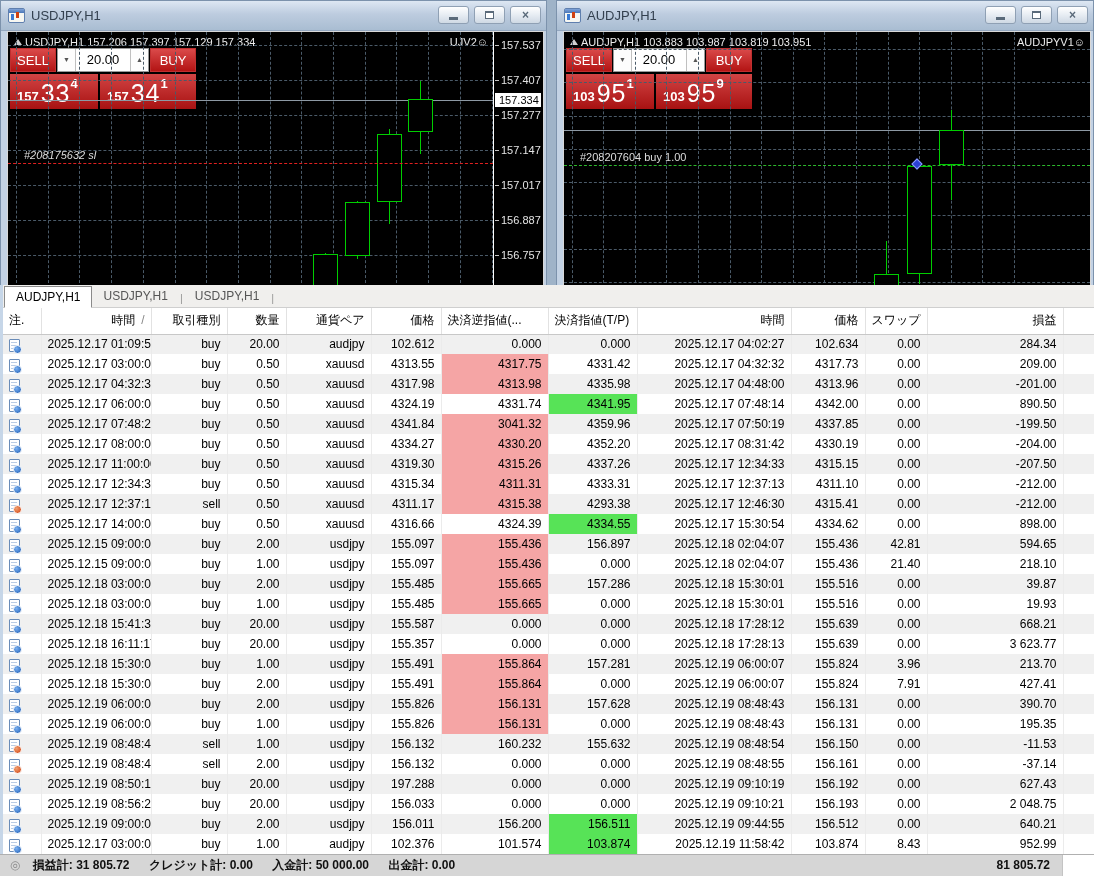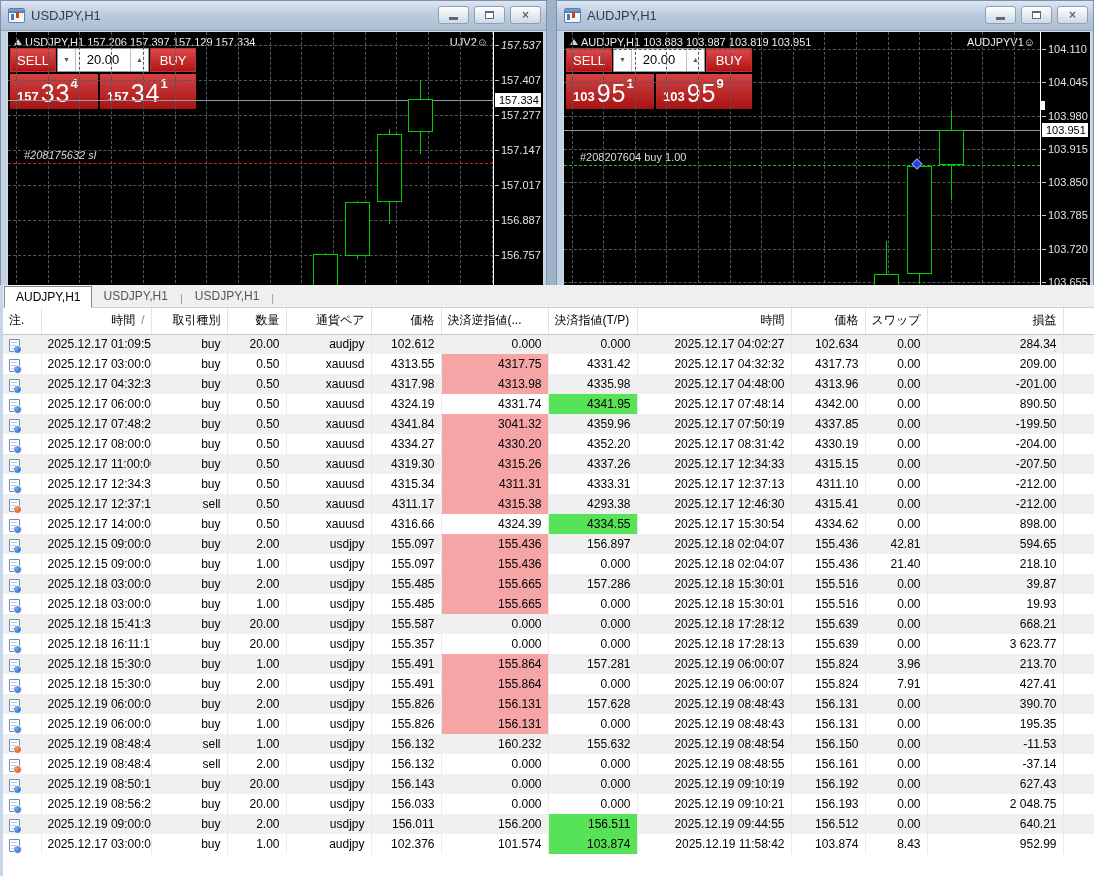--- a/index.html
+++ b/index.html
@@ -164,21 +164,21 @@
           <div class="wick" style="left: 349px; top: 169px; height: 58px;"></div>
           <div class="cbody" style="left: 337px; top: 170px; width: 25px; height: 54px;"></div>
           <div class="wick" style="left: 381px; top: 97px; height: 95px;"></div>
           <div class="cbody" style="left: 369px; top: 102px; width: 25px; height: 68px;"></div>
           <div class="wick" style="left: 412px; top: 49px; height: 73px;"></div>
           <div class="cbody" style="left: 400px; top: 67px; width: 25px; height: 33px;"></div>
           <div class="oline" style="top: 131px; border-top-color: rgb(224, 32, 32);"></div>
           <div class="olabel" style="top: 117px; font-style: italic;">#208175632 sl</div>
         </div>
       <div class="scale" id="scale0">
-          <div class="slabel" style="top: 7px; font-style: italic;">157.537</div>
+          <div class="slabel" style="top: 7px;">157.537</div>
           <div class="slabel" style="top: 42px;">157.407</div>
           <div class="slabel" style="top: 77px;">157.277</div>
           <div class="slabel" style="top: 112px;">157.147</div>
           <div class="slabel" style="top: 147px;">157.017</div>
           <div class="slabel" style="top: 182px;">156.887</div>
           <div class="slabel" style="top: 217px;">156.757</div>
           <div class="slabel" style="top: 252px;">156.627</div>
           <div class="scur" style="top: 61px;">157.334</div>
         </div>
     </div>
@@ -255,32 +255,20 @@
           <div class="wick" style="left: 322px; top: 209px; height: 49px;"></div>
           <div class="cbody" style="left: 310px; top: 242px; width: 25px; height: 16px;"></div>
           <div class="wick" style="left: 355px; top: 132px; height: 120px;"></div>
           <div class="cbody" style="left: 343px; top: 134px; width: 25px; height: 108px;"></div>
           <div class="wick" style="left: 387px; top: 78px; height: 90px;"></div>
           <div class="cbody" style="left: 375px; top: 98px; width: 25px; height: 35px;"></div>
           <div class="oline" style="top: 133px; border-top-color: rgb(45, 184, 45);"></div>
           <div class="olabel" style="top: 119px;">#208207604 buy 1.00</div>
           <div class="cursor" style="left: 349px; top: 128px;"></div>
         </div>
-      <div class="scale" id="scale1">
-          <div class="slabel" style="top: 11px;">104.110</div>
-          <div class="slabel" style="top: 44px;">104.045</div>
-          <div class="slabel" style="top: 78px;">103.980</div>
-          <div class="slabel" style="top: 111px;">103.915</div>
-          <div class="slabel" style="top: 144px;">103.850</div>
-          <div class="slabel" style="top: 177px;">103.785</div>
-          <div class="slabel" style="top: 211px;">103.720</div>
-          <div class="slabel" style="top: 244px;">103.655</div>
-          <div class="smark" style="top: 69px;"></div>
-          <div class="scur" style="top: 91px;">103.951</div>
-        </div>
     </div>
   </div>
 </div>
 
 <div class="terminal">
   <div class="tabbar">
       <div class="tab active">AUDJPY,H1</div>
       <div class="tab">USDJPY,H1</div>
       <span class="tabsep">|</span>
       <div class="tab">USDJPY,H1</div>
@@ -695,21 +683,21 @@
           <td class="l"></td>
         </tr>
         <tr class="stripe">
           <td class="icel">
             <div class="doc buy"></div>
           </td>
           <td class="r">2025.12.19 08:50:16</td>
           <td class="r">buy</td>
           <td class="r">20.00</td>
           <td class="r">usdjpy</td>
-          <td class="r">156.143</td>
+          <td class="r">197.288</td>
           <td class="r">0.000</td>
           <td class="r">0.000</td>
           <td class="r">2025.12.19 09:10:19</td>
           <td class="r">156.192</td>
           <td class="r">0.00</td>
           <td class="r">627.43</td>
           <td class="l"></td>
         </tr>
         <tr>
           <td class="icel">
@@ -757,13 +745,22 @@
           <td class="r">101.574</td>
           <td class="r tphl">103.874</td>
           <td class="r">2025.12.19 11:58:42</td>
           <td class="r">103.874</td>
           <td class="r">8.43</td>
           <td class="r">952.99</td>
           <td class="l"></td>
         </tr>
       </tbody>
   </table>
+  <div class="statusbar">
+    <span class="status-icon">◎</span>
+    <span class="stitem">損益計: 31 805.72</span>
+    <span class="stitem">クレジット計: 0.00</span>
+    <span class="stitem">入金計: 50 000.00</span>
+    <span class="stitem">出金計: 0.00</span>
+    <span class="balance">81 805.72</span>
+    <span class="corner"></span>
+  </div>
 </div>
 
 </body></html>

